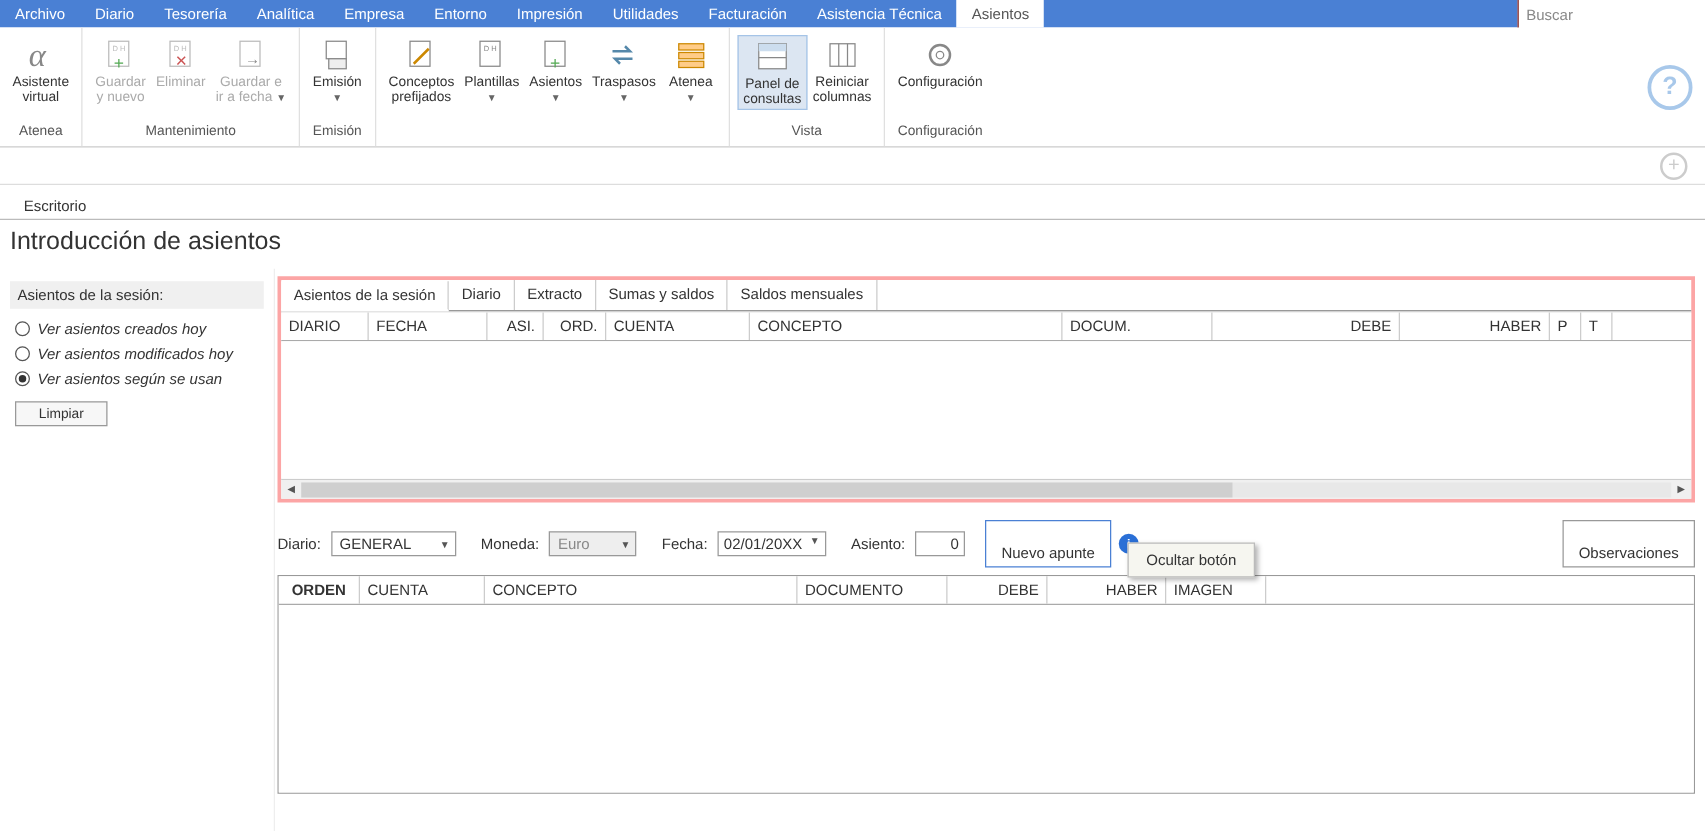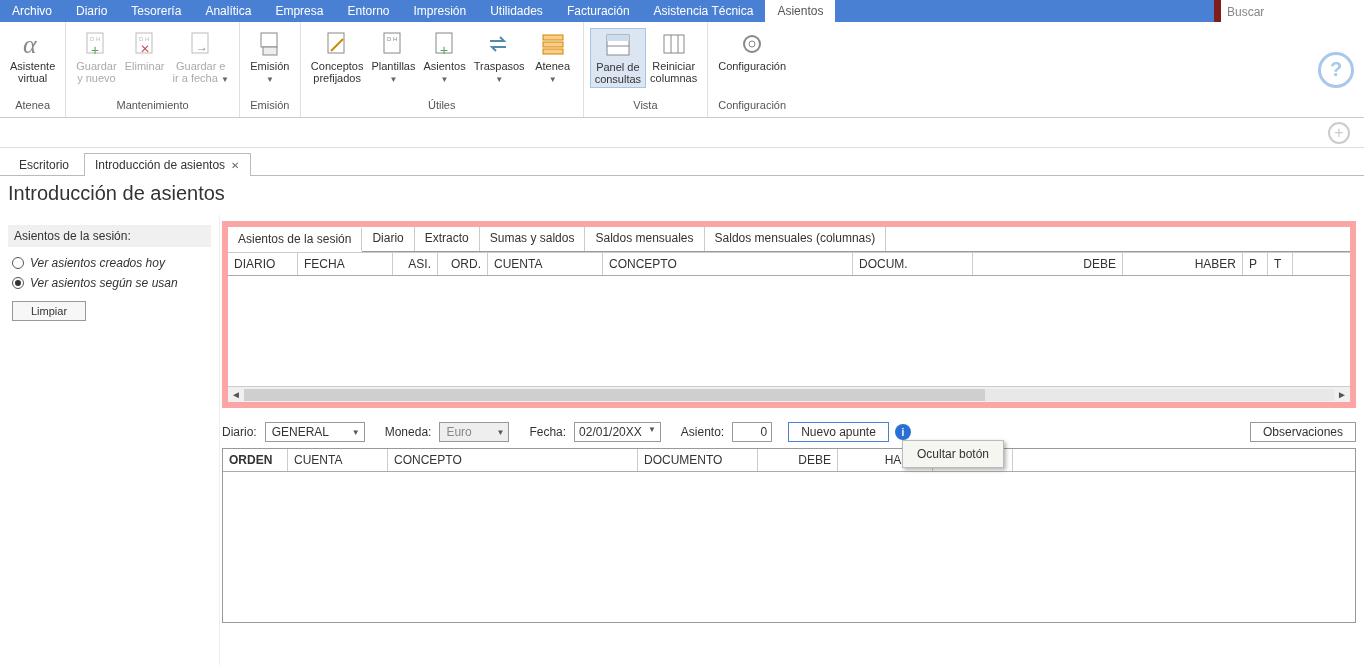--- a/index.html
+++ b/index.html
@@ -3,21 +3,21 @@
 <meta charset="utf-8">
 <style>
 * { box-sizing: border-box; margin: 0; padding: 0; }
 body { font-family: "Segoe UI", Tahoma, sans-serif; font-size: 12px; color: #333; background: #fff; width: 1364px; height: 665px; overflow: hidden; }
 
 
 .menubar { display: flex; background: #4a80d4; color: #fff; height: 22px; align-items: stretch; }
 .menubar .menuitem { padding: 3px 12px; cursor: pointer; font-size: 12px; display: flex; align-items: center; }
 .menubar .menuitem.active { background: #fff; color: #555; }
 .menubar .spacer { flex: 1; }
-.menubar .search { background: #fff; color: #888; width: 150px; padding: 12px 6px; font-size: 12px; border-left: 7px solid #7f1d1d; display: flex; align-items: center; }
+.menubar .search { background: #fff; color: #888; width: 150px; padding: 12px 6px; font-size: 12px; border-left: 1px solid #7f1d1d; display: flex; align-items: center; }
 
 
 .ribbon { display: flex; border-bottom: 1px solid #ccc; height: 96px; background: #fff; position: relative; }
 .ribbon-group { border-right: 1px solid #e0e0e0; display: flex; flex-direction: column; justify-content: space-between; padding: 2px 0 2px 0; }
 .ribbon-group .buttons { display: flex; align-items: flex-start; padding: 4px 6px 0 6px; }
 .ribbon-group .label { text-align: center; font-size: 11px; color: #555; padding: 2px 0 4px 0; }
 .ribbon-btn { display: flex; flex-direction: column; align-items: center; justify-content: flex-start; padding: 2px 4px; cursor: pointer; min-width: 48px; }
 .ribbon-btn .ico { width: 32px; height: 28px; display: flex; align-items: center; justify-content: center; margin-bottom: 2px; }
 .ribbon-btn .txt { font-size: 11px; color: #333; text-align: center; line-height: 1.1; }
 .ribbon-btn.disabled .txt { color: #aaa; }
@@ -41,21 +41,21 @@
 .page-title { font-size: 20px; font-weight: 400; margin: 6px 0 10px 8px; }
 .session-hdr { background: #f0f0f0; padding: 4px 6px; font-size: 12px; margin-bottom: 6px; }
 .radio-row { display: flex; align-items: center; gap: 6px; padding: 3px 4px; font-size: 12px; font-style: italic; }
 .radio { width: 12px; height: 12px; border: 1px solid #555; border-radius: 50%; display: inline-flex; align-items: center; justify-content: center; }
 .radio.checked::after { content: ""; width: 6px; height: 6px; background: #333; border-radius: 50%; }
 .btn { border: 1px solid #999; background: #f7f7f7; padding: 3px 18px; font-size: 11px; cursor: pointer; margin-top: 8px; margin-left: 4px; display: inline-block; }
 
 .content { flex: 1; padding: 6px 8px 0 2px; }
 
 
-.innertabs { border: 6px solid #fca5a5; }
+.innertabs { border: 3px solid #fca5a5; }
 .innertabs-hdr { display: flex; border-bottom: 1px solid #999; }
 .innertab { padding: 4px 10px; font-size: 12px; border-right: 1px solid #ccc; cursor: pointer; }
 .innertab.active { background: #fff; border-bottom: 2px solid #fff; position: relative; top: 1px; font-weight: 500; }
 .grid1 { border-top: 1px solid #ccc; }
 .grid-hdr { display: flex; border-bottom: 1px solid #aaa; background: #fff; }
 .gh { border-right: 1px solid #ccc; padding: 4px 6px; font-size: 12px; overflow: hidden; white-space: nowrap; }
 .grid-body { height: 110px; background: #fff; position: relative; }
 .hscroll { height: 16px; border-top: 1px solid #ccc; display: flex; align-items: center; background: #f0f0f0; }
 .hscroll .arrow { width: 16px; text-align: center; font-size: 10px; color: #555; cursor: pointer; }
 .hscroll .track { flex: 1; height: 12px; background: #e8e8e8; position: relative; }
@@ -63,21 +63,21 @@
 
 
 .formrow { display: flex; align-items: center; gap: 6px; margin: 14px 0 6px 0; font-size: 12px; position: relative; }
 .formrow label { margin-right: 2px; }
 .combo { border: 1px solid #999; background: #fff; padding: 2px 0 2px 6px; font-size: 12px; position: relative; display: inline-flex; align-items: center; min-width: 90px; height: 20px; }
 .combo.disabled { background: #eee; color: #888; }
 .combo .caret { position: absolute; right: 4px; font-size: 8px; color: #555; }
 .txtin { border: 1px solid #999; padding: 2px 4px; font-size: 12px; height: 20px; min-width: 70px; text-align: right; }
 .txtin.date { text-align: left; min-width: 70px; padding-right: 18px; position: relative; }
 .txtin.date .caret { position: absolute; right: 4px; font-size: 8px; color: #555; }
-.btn2 { border: 1px solid #4a80d4; background: #fff; color: #333; padding: 2px 12px; font-size: 12px; cursor: pointer; height: 20px; }
+.btn2 { border: 1px solid #4a80d4; background: #fff; color: #333; padding: 18px 12px; font-size: 12px; cursor: pointer; height: 20px; }
 .info-i { width: 16px; height: 16px; background: #2a6fd6; color: #fff; border-radius: 50%; display: inline-flex; align-items: center; justify-content: center; font-size: 10px; font-weight: bold; cursor: pointer; }
 .tooltip { position: absolute; background: #f6f6f0; border: 1px solid #bbb; box-shadow: 2px 2px 4px rgba(0,0,0,0.3); padding: 6px 14px; font-size: 12px; left: 680px; top: 18px; z-index: 10; }
 
 
 .grid2 { border: 1px solid #999; }
 .grid2 .grid-body { height: 150px; }
 
 svg { display: block; }
 </style>
 </head>
@@ -206,21 +206,20 @@
         <span class="ico">
             <svg width="26" height="26">
               <rect x="3" y="4" width="20" height="5" fill="#fc8" stroke="#c80"></rect>
               <rect x="3" y="11" width="20" height="5" fill="#fc8" stroke="#c80"></rect>
               <rect x="3" y="18" width="20" height="5" fill="#fc8" stroke="#c80"></rect>
             </svg>
           </span>
         <span class="txt"><span>Atenea</span><br><span class="dd-arrow">▼</span></span>
       </div>
     </div>
-    <div class="label">Útiles</div>
   </div>
 
   <div class="ribbon-group">
     <div class="buttons">
       <div class="ribbon-btn active">
         <span class="ico">
             <svg width="26" height="26">
               <rect x="2" y="3" width="22" height="20" fill="#fff" stroke="#888"></rect>
               <rect x="2" y="3" width="22" height="6" fill="#cde"></rect>
               <line x1="2" y1="14" x2="24" y2="14" stroke="#888"></line>
@@ -259,50 +258,52 @@
 
   <div class="help-circle">?</div>
 </div>
 
 <div class="add-row">
   <div class="plus">+</div>
 </div>
 
 <div class="doctabs">
   <div class="doctab"><span>Escritorio</span></div>
-  <div class="doctab active"><span>Introducción de asientos</span><span class="close">✕</span></div>
 </div>
 
 <div class="page-title">Introducción de asientos</div>
 
 <div class="main">
 
   <div class="sidebar">
     <div class="session-hdr">Asientos de la sesión:</div>
     <div class="radio-row">
       <span class="radio"></span>
       <span>Ver asientos creados hoy</span>
+    </div>
+    <div class="radio-row">
+      <span class="radio"></span>
+      <span>Ver asientos modificados hoy</span>
     </div>
     <div class="radio-row">
       <span class="radio checked"></span>
       <span>Ver asientos según se usan</span>
     </div>
     <div class="btn">Limpiar</div>
   </div>
 
   <div class="content">
 
     <div class="innertabs">
       <div class="innertabs-hdr">
         <div class="innertab active">Asientos de la sesión</div>
         <div class="innertab">Diario</div>
         <div class="innertab">Extracto</div>
         <div class="innertab">Sumas y saldos</div>
         <div class="innertab">Saldos mensuales</div>
-        <div class="innertab">Saldos mensuales (columnas)</div>
       </div>
       <div class="grid1">
         <div class="grid-hdr">
           <div class="gh" style="width:70px">DIARIO</div>
           <div class="gh" style="width:95px">FECHA</div>
           <div class="gh" style="width:45px;text-align:right">ASI.</div>
           <div class="gh" style="width:50px;text-align:right">ORD.</div>
           <div class="gh" style="width:115px">CUENTA</div>
           <div class="gh" style="width:250px">CONCEPTO</div>
           <div class="gh" style="width:120px">DOCUM.</div>
@@ -346,21 +347,21 @@
       <span class="info-i">i</span>
 
       <div class="tooltip">Ocultar botón</div>
 
       <div style="flex:1"></div>
       <div class="btn2" style="border-color:#999">Observaciones</div>
     </div>
 
     <div class="grid2">
       <div class="grid-hdr">
-        <div class="gh" style="width:65px;text-align:left;font-weight:bold">ORDEN</div>
+        <div class="gh" style="width:65px;text-align:center;font-weight:bold">ORDEN</div>
         <div class="gh" style="width:100px">CUENTA</div>
         <div class="gh" style="width:250px">CONCEPTO</div>
         <div class="gh" style="width:120px">DOCUMENTO</div>
         <div class="gh" style="width:80px;text-align:right">DEBE</div>
         <div class="gh" style="width:95px;text-align:right">HABER</div>
         <div class="gh" style="width:80px">IMAGEN</div>
         <div class="gh" style="flex:1;border-right:none"></div>
       </div>
       <div class="grid-body"></div>
     </div>

